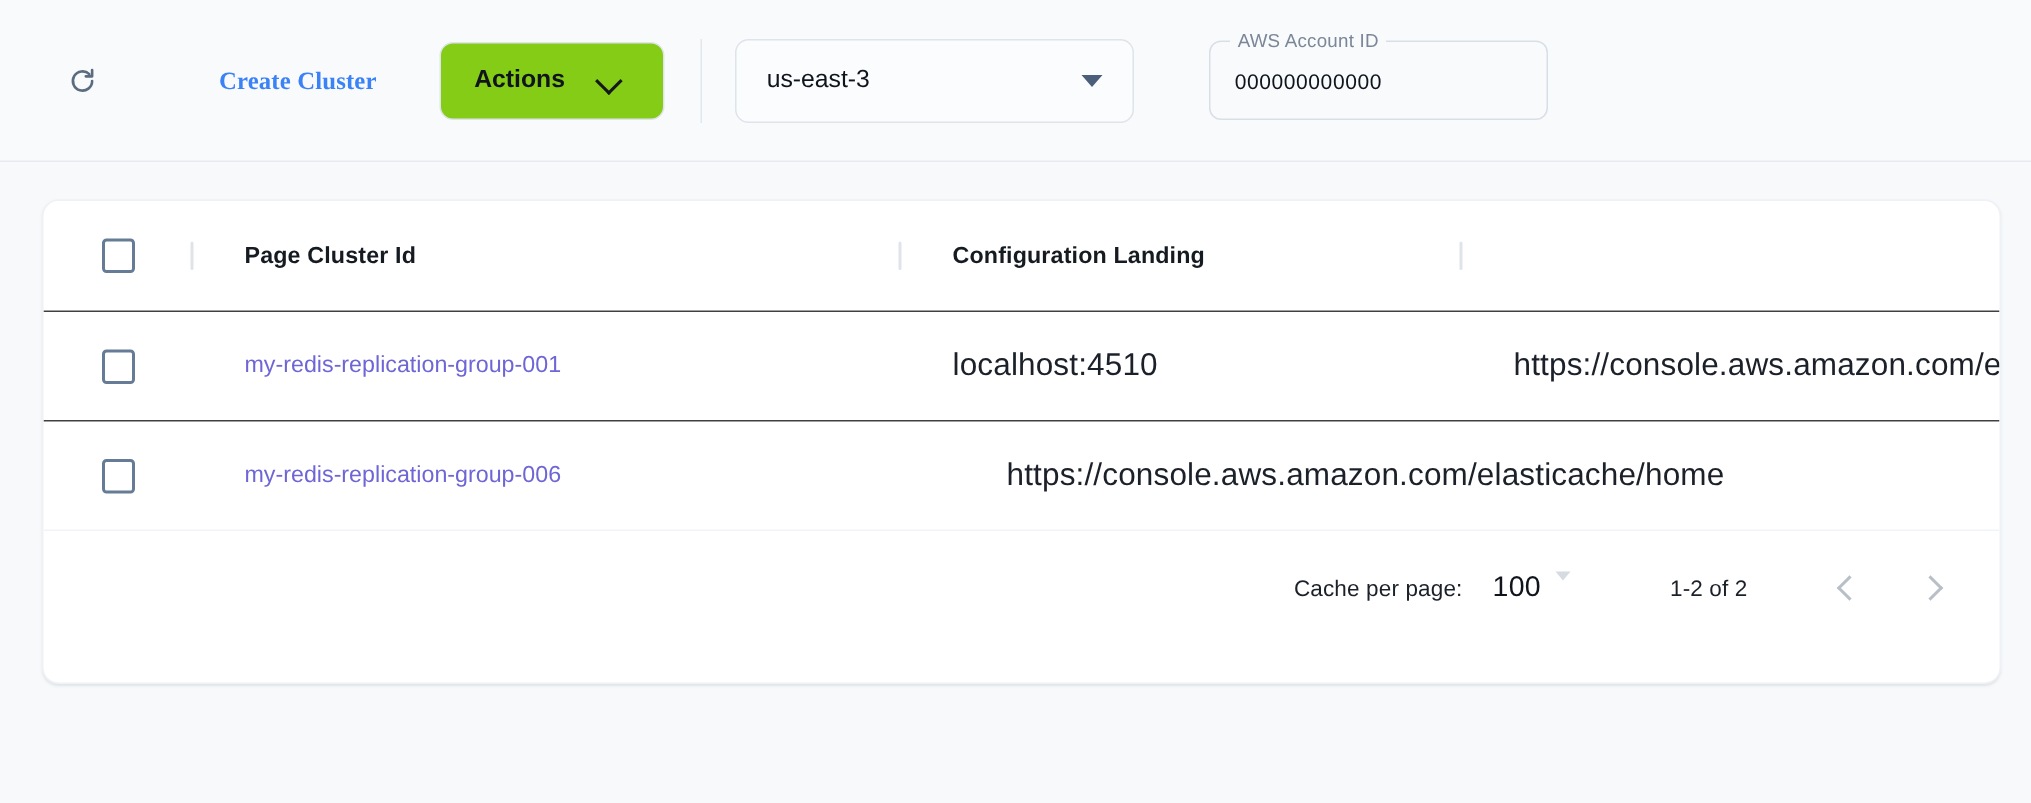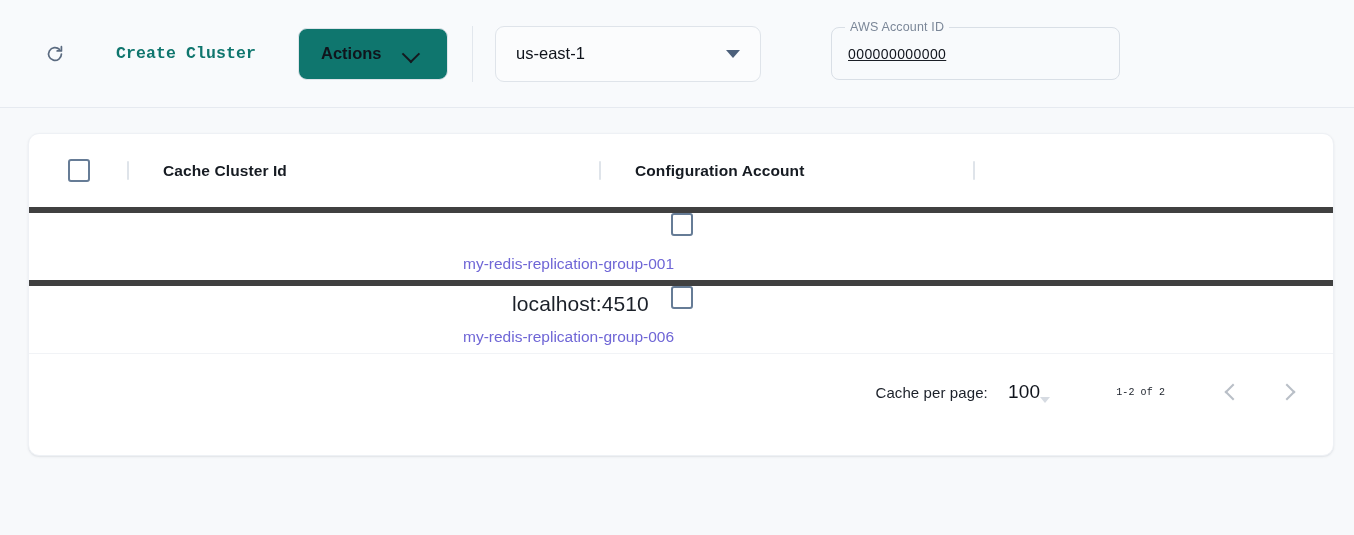--- a/index.html
+++ b/index.html
@@ -45,42 +45,42 @@
     display: flex;
     align-items: center;
     justify-content: center;
     border-radius: 50%;
     cursor: pointer;
     flex: none;
   }
   .refresh-btn svg { display: block; }
 
   .create-btn {
-    margin-left: 36px;
+    margin-left: 66px;
     border: none;
     background: transparent;
-    font-family: Liberation Mono, monospace;
+    font-family: Liberation Serif, serif;
     font-size: 16.5px;
     font-weight: 600;
-    color: #0f766e;
+    color: #3b82f6;
     letter-spacing: 0.1px;
     cursor: pointer;
     padding: 10px 8px;
     white-space: nowrap;
     flex: none;
   }
 
   .actions-btn {
     margin-left: 34px;
     height: 52px;
     min-width: 150px;
     padding: 0 22px;
     border: 1px solid #dfe4ea;
     border-radius: 9px;
-    background: #0f766e;
+    background: #84cc16;
     font-family: inherit;
     font-size: 16.5px;
     font-weight: 600;
     color: #10141c;
     display: flex;
     align-items: center;
     gap: 20px;
     cursor: pointer;
     flex: none;
   }
@@ -129,31 +129,30 @@
     width: 0; height: 0;
     border-left: 7px solid transparent;
     border-right: 7px solid transparent;
     border-top: 8px solid #4b5f7a;
     flex: none;
   }
 
   
   .acct-field {
     position: relative;
-    margin-left: 70px;
-    width: 289px;
+    margin-left: 50px;
+    width: 226px;
     height: 53px;
     border: 1px solid #d9dfe6;
     border-radius: 8px;
     background: transparent;
     display: flex;
     align-items: center;
     padding: 0 16px;
     flex: none;
-    text-decoration: underline;
   }
   .acct-field .legend {
     position: absolute;
     top: -8px;
     left: 13px;
     padding: 0 5px;
     background: #f8fafc;
     font-size: 12.5px;
     color: #7b8798;
     letter-spacing: 0.15px;
@@ -221,22 +220,21 @@
   .thead .th {
     font-size: 15.5px;
     font-weight: 700;
     color: #161b22;
     letter-spacing: 0.1px;
     white-space: nowrap;
   }
 
   .tbody-row {
     height: 73px;
-    border-top: 6px solid #404040;
-    flex-direction: column;
+    border-top: 1px solid #404040;
   }
   .tbody-row .cell {
     font-size: 21px;
     color: #1b2029;
     letter-spacing: 0.1px;
   }
   .cluster-link {
     color: #6f66d6;
     text-decoration: none;
     font-size: 15.5px;
@@ -253,43 +251,43 @@
     gap: 0;
   }
   .rpp-label {
     font-size: 15px;
     color: #1b2029;
     letter-spacing: 0.1px;
     white-space: nowrap;
   }
   .rpp-select {
     display: flex;
-    align-items: flex-end;
+    align-items: flex-start;
+    gap: 10px;
     margin-left: 20px;
     cursor: pointer;
   }
   .rpp-value {
     font-size: 19px;
     color: #10141c;
     letter-spacing: 0.2px;
   }
   .tri-down-sm {
     width: 0; height: 0;
     border-left: 5.5px solid transparent;
     border-right: 5.5px solid transparent;
     border-top: 6px solid #d6dbe2;
     flex: none;
   }
   .range-text {
-    font-size: 10px;
+    font-size: 15px;
     color: #1b2029;
     letter-spacing: 0.1px;
     margin-left: 66px;
     white-space: nowrap;
-    font-family: Liberation Mono, monospace;
   }
   .pg-btn {
     width: 44px;
     height: 44px;
     border: none;
     background: transparent;
     display: flex;
     align-items: center;
     justify-content: center;
     border-radius: 50%;
@@ -324,40 +322,40 @@
   <button class="create-btn">Create Cluster</button>
 
   <button class="actions-btn">
     <span>Actions</span>
     <span class="chev-down"></span>
   </button>
 
   <div class="vdivider"></div>
 
   <div class="region-select">
-    <span class="val">us-east-1</span>
+    <span class="val">us-east-3</span>
     <span class="tri-down"></span>
   </div>
 
   <div class="acct-field">
     <span class="legend">AWS Account ID</span>
     <span class="acct-value">000000000000</span>
   </div>
 </div>
 
 <div class="card">
 
   <div class="row thead">
     <div class="col-check">
       <div class="checkbox"></div>
     </div>
     <div class="col-sep"></div>
-    <div class="col-id th">Cache Cluster Id</div>
+    <div class="col-id th">Page Cluster Id</div>
     <div class="col-sep"></div>
-    <div class="col-ep th">Configuration Account</div>
+    <div class="col-ep th">Configuration Landing</div>
     <div class="col-sep"></div>
   </div>
 
   <div class="row tbody-row">
     <div class="col-check">
       <div class="checkbox"></div>
     </div>
     <div class="col-sep" style="background:transparent"></div>
     <div class="col-id">
       <a class="cluster-link" href="#">my-redis-replication-group-001</a>

